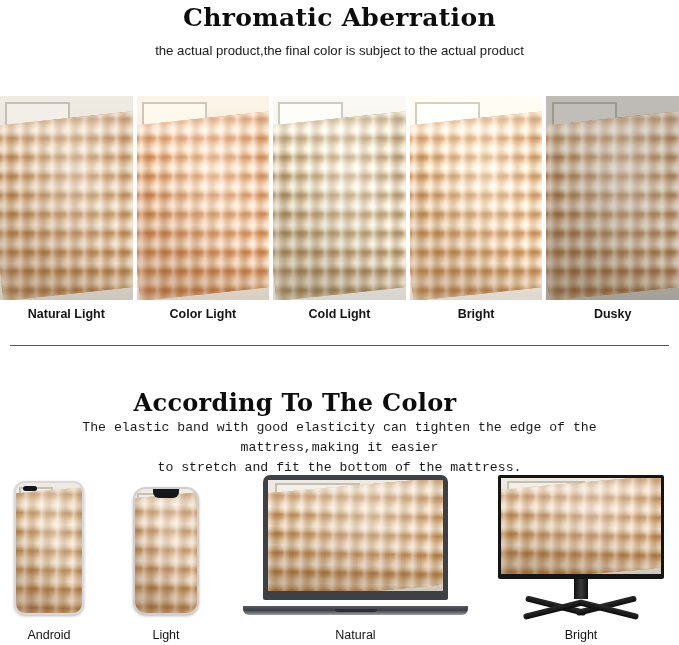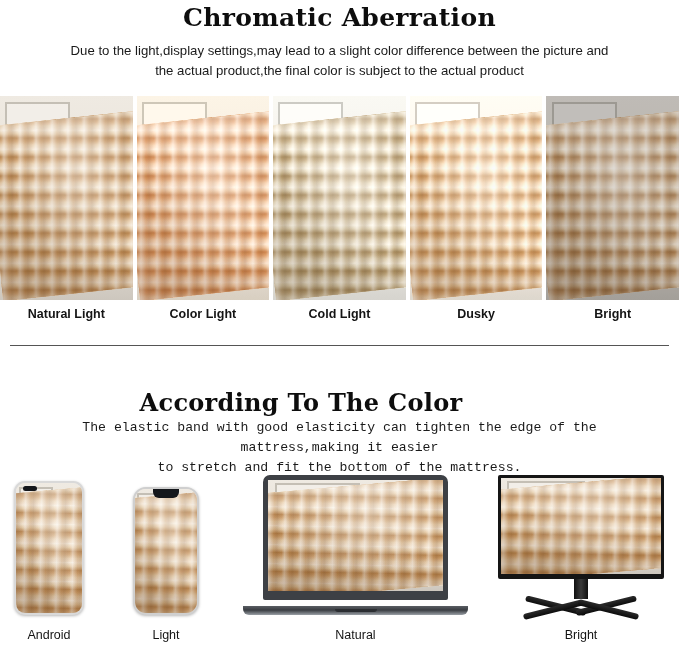--- a/index.html
+++ b/index.html
@@ -171,21 +171,21 @@
     left: 10px;
     width: 659px;
     height: 1px;
     background: #555555;
   }
 
   
   #title-according {
     position: absolute;
     top: 372px;
-    left: 10px;
+    left: 4px;
     width: 582px;
     font-size: 24px;
     line-height: 30px;
   }
   #sub-according {
     position: absolute;
     top: 410px;
     left: 20px;
     width: 639px;
     font-family: Liberation Mono, monospace;
@@ -400,21 +400,20 @@
   #label-iphone   { left: 133px; width: 66px; }
   #label-macbook  { left: 243px; width: 225px; }
   #label-windows  { left: 492px; width: 178px; }
 </style>
 </head>
 <body>
 
 <h1 id="title-chromatic" class="section-title">Chromatic Aberration</h1>
 
 <p class="section-sub">
-  <span>Due to the light,display settings,may lead to a slight color difference between the picture and</span>
   <span class="l2">the actual product,the final color is subject to the actual product</span>
 </p>
 
 <div id="swatch-strip">
   <div class="swatch sw-natural">
     <div class="room">
         <div class="floor"></div>
       </div>
     <div class="throw"></div>
   </div>
@@ -441,22 +440,22 @@
         <div class="floor"></div>
       </div>
     <div class="throw"></div>
   </div>
 </div>
 
 <div id="swatch-labels">
   <div class="swatch-label">Natural Light</div>
   <div class="swatch-label">Color Light</div>
   <div class="swatch-label">Cold Light</div>
+  <div class="swatch-label">Bright</div>
   <div class="swatch-label">Dusky</div>
-  <div class="swatch-label">Bright</div>
 </div>
 
 <div id="divider"></div>
 
 <h1 id="title-according" class="section-title">According To The Color</h1>
 
 <p id="sub-according" class="section-sub">
   <span>The elastic band with good elasticity can tighten the edge of the mattress,making it easier</span>
   <span class="l2">to stretch and fit the bottom of the mattress.</span>
 </p>

